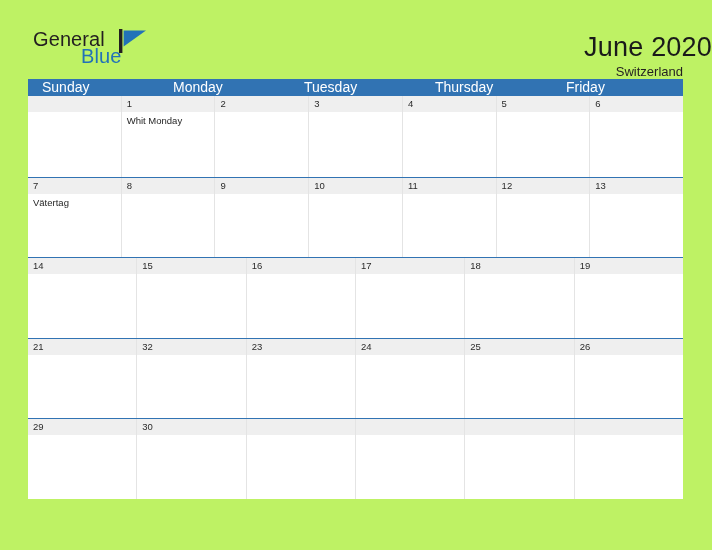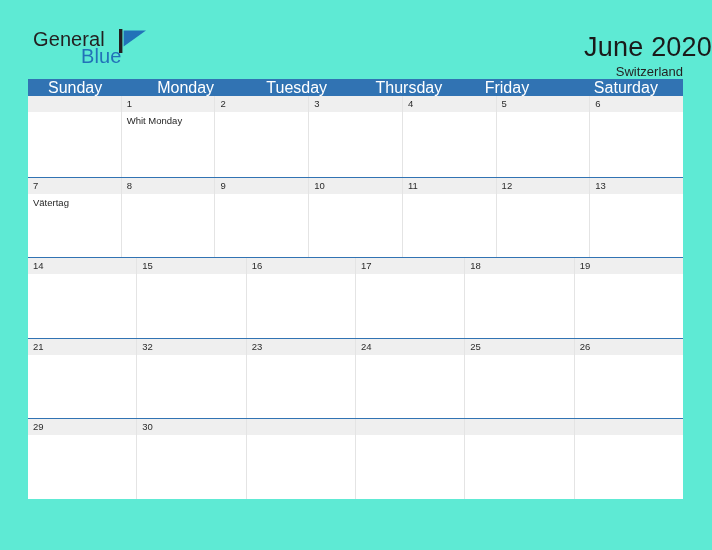--- a/index.html
+++ b/index.html
@@ -11,21 +11,21 @@
     height: 550px;
     background: #ffffff;
     font-family: "Liberation Sans", sans-serif;
     overflow: hidden;
   }
 
   .page {
     position: relative;
     width: 712px;
     height: 550px;
-    background: #5eead4;
+    background: #bef264;
     box-sizing: border-box;
   }
 
   
   .header {
     position: relative;
     height: 62px;
     padding: 0 28px;
     box-sizing: border-box;
   }
@@ -97,23 +97,23 @@
   }
 
   .weekday-row {
     display: flex;
     background: #3173b3;
     height: 17px;
   }
   .weekday-cell {
     flex: 1 1 0;
     color: #ffffff;
-    font-size: 16px;
+    font-size: 14px;
     line-height: 17px;
-    padding-left: 20px;
+    padding-left: 14px;
     box-sizing: border-box;
     font-family: "Liberation Sans", sans-serif;
     white-space: nowrap;
   }
 
   .week-row {
     display: flex;
     border-top: 1.3px solid #3173b3;
     height: 80.5px;
     box-sizing: border-box;
@@ -187,21 +187,20 @@
   </div>
 
   <div class="calendar">
 
     <div class="weekday-row">
       <div class="weekday-cell">Sunday</div>
       <div class="weekday-cell">Monday</div>
       <div class="weekday-cell">Tuesday</div>
       <div class="weekday-cell">Thursday</div>
       <div class="weekday-cell">Friday</div>
-      <div class="weekday-cell">Saturday</div>
     </div>
 
     <div id="weeks-container">
         <div class="week-row">
           <div class="day-cell empty">
             <div class="day-number-band">
               <div class="day-number"></div>
             </div>
             <div class="day-events"></div>
           </div>

